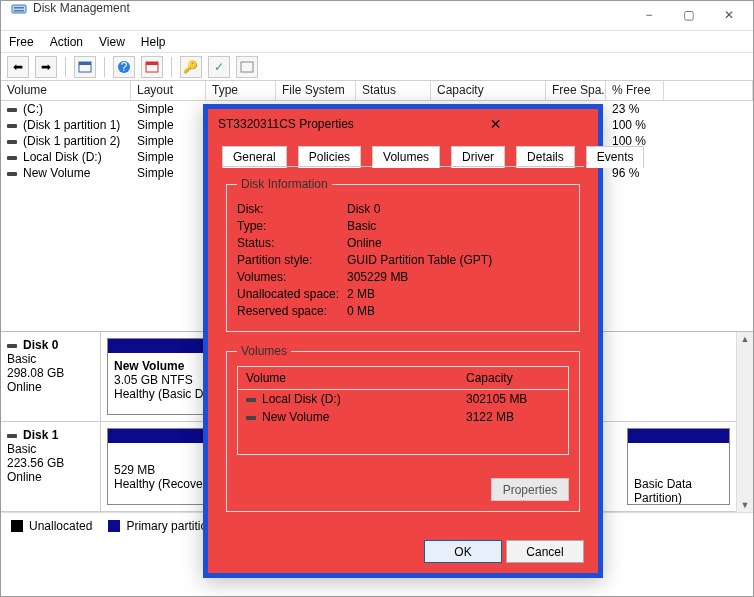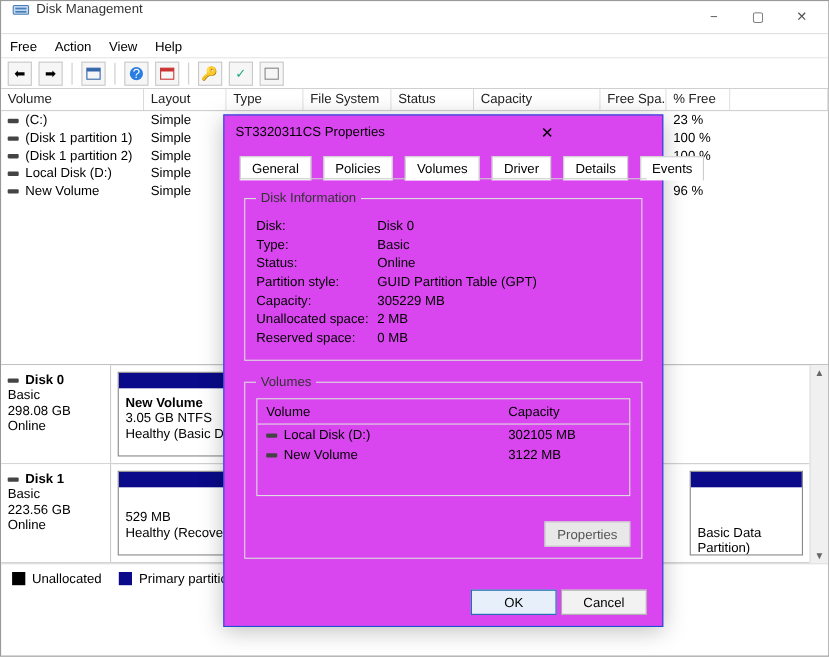--- a/index.html
+++ b/index.html
@@ -34,21 +34,21 @@
 .part { border: 1px solid #888; padding: 4px 6px; position: relative; overflow: hidden; }
 .part .stripe { position: absolute; top: 0; left: 0; right: 0; height: 14px; background: #0a0a8a; }
 .part .ptxt { position: relative; top: 16px; font-size: 12px; line-height: 14px; }
 .scrollbar { width: 17px; background: #f0f0f0; border-left: 1px solid #ddd; display:flex; flex-direction:column; align-items:center; justify-content:space-between; padding:2px 0;}
 .scrollbar .arr{font-size:9px;color:#666}
 
 .legend { height: 26px; display:flex; align-items:center; gap:16px; padding:0 10px; border-top:1px solid #ddd;}
 .legend .sw{width:12px;height:12px;display:inline-block;margin-right:6px;vertical-align:middle}
 
 
-.dialog { position: absolute; left: 202px; top: 103px; width: 400px; background: #d946ef; border: 1px solid #1d4ed8; box-shadow: 0 4px 20px rgba(0,0,0,0.25); }
+.dialog { position: absolute; left: 202px; top: 103px; width: 400px; background: #ef4444; border: 5px solid #1d4ed8; box-shadow: 0 4px 20px rgba(0,0,0,0.25); }
 .dlg-title { height: 30px; display:flex; align-items:center; padding:0 10px; }
 .dlg-title span{flex:1}
 .dlg-close{width:24px;text-align:center;font-size:14px;cursor:default}
 .tabs{display:flex;gap:11px;padding:6px 24px 0 14px;position:relative}
 .tab{padding:3px 10px;border:1px solid #ccc;border-bottom:none;background:#fff;font-size:12px;position:relative;top:1px;cursor:default}
 .tab.active{border-bottom:1px solid #fff;z-index:2}
 .tab-line{position:absolute;left:14px;right:14px;bottom:0;height:1px;background:#ccc;z-index:1}
 .tabpane{padding:10px 18px 6px 18px}
 fieldset{border:1px solid #ddd;padding:8px 10px 10px 10px;margin-bottom:12px}
 legend{font-size:12px;padding:0 4px;color:#333}
@@ -262,21 +262,21 @@
         </div>
       <div class="kv">
           <div class="k">Status:</div>
           <div>Online</div>
         </div>
       <div class="kv">
           <div class="k">Partition style:</div>
           <div>GUID Partition Table (GPT)</div>
         </div>
       <div class="kv">
-          <div class="k">Capacity:</div>
+          <div class="k">Volumes:</div>
           <div>305229 MB</div>
         </div>
       <div class="kv">
           <div class="k">Unallocated space:</div>
           <div>2 MB</div>
         </div>
       <div class="kv">
           <div class="k">Reserved space:</div>
           <div>0 MB</div>
         </div>

